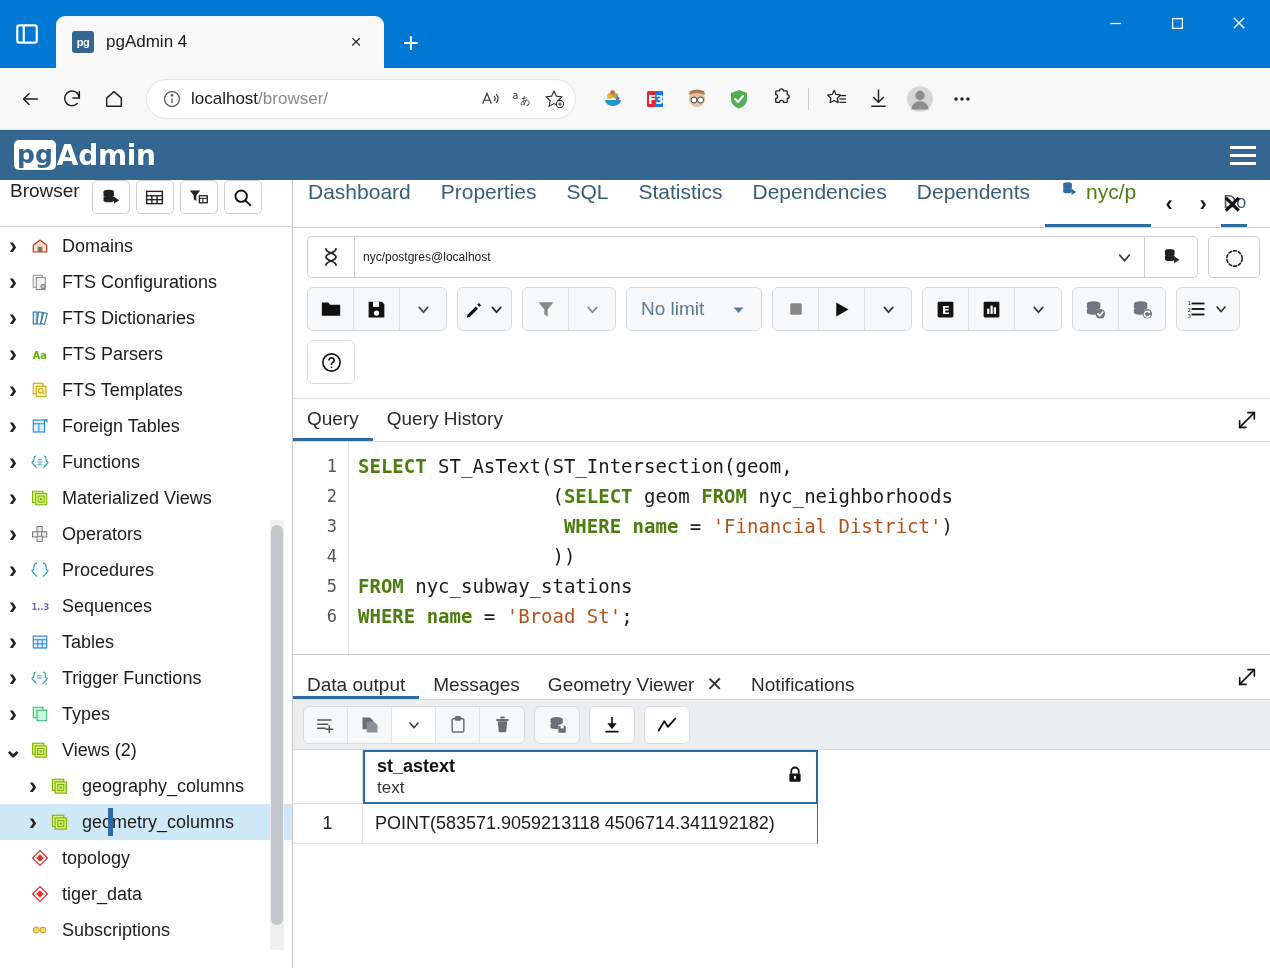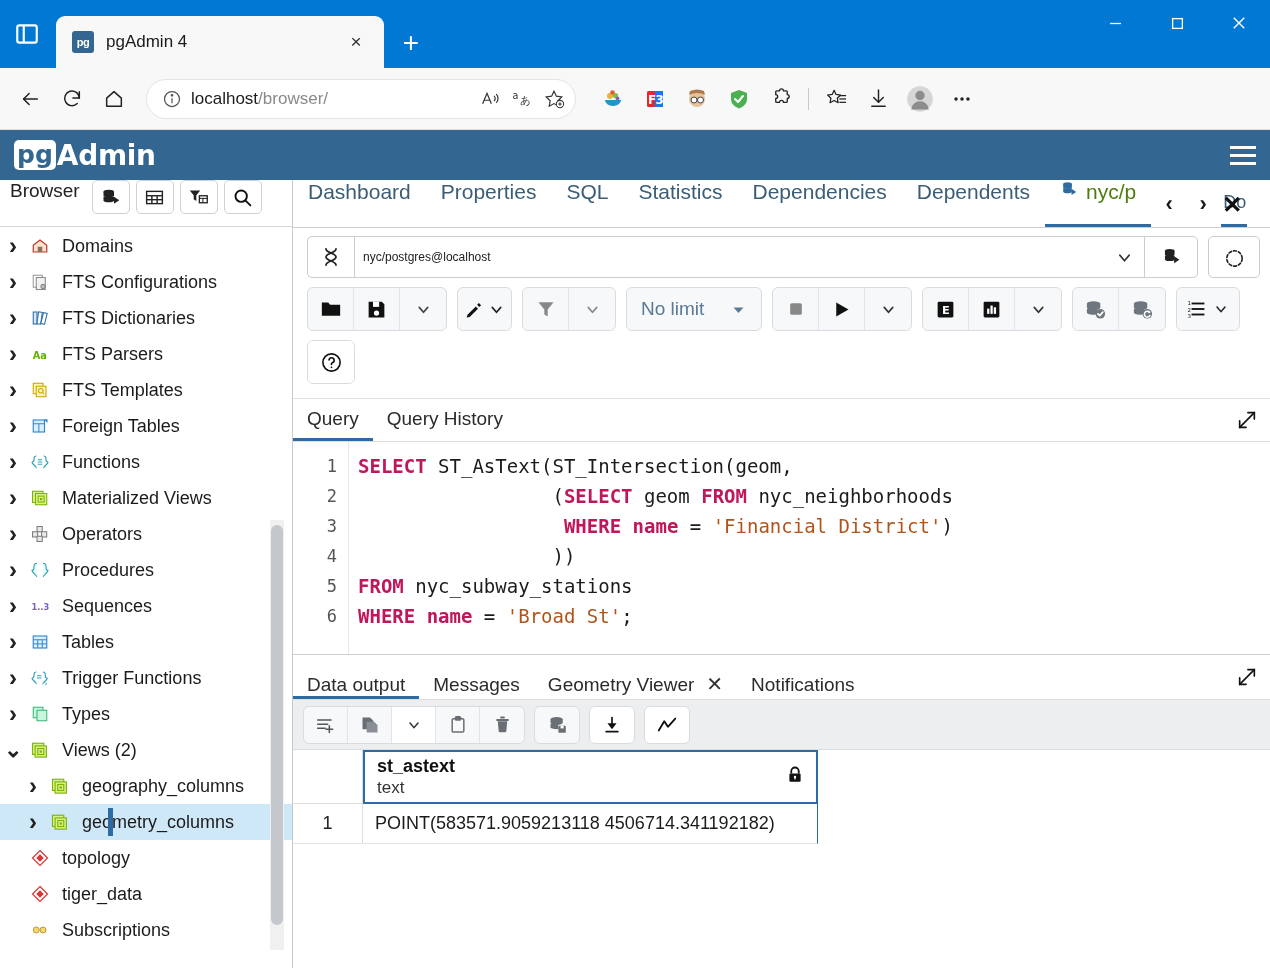--- a/index.html
+++ b/index.html
@@ -211,21 +211,21 @@
     width: 56px; padding-top: 9px; text-align: right; padding-right: 11px;
     font-family: "DejaVu Sans Mono", monospace; font-size: 17px; color: #555;
     border-right: 1px solid #e8e8e8; background: #fff;
   }
   .gutter div { line-height: 30px; }
   .code {
     flex: 1; padding: 9px 0 0 9px; font-family: "DejaVu Sans Mono", monospace;
     font-size: 19px; white-space: pre; color: #1b1b1b; overflow: hidden;
   }
   .code div { line-height: 30px; }
-  .kw { color: #be185d; font-weight: bold; }
+  .kw { color: #4d7c0f; font-weight: bold; }
   .str { color: #b1541c; }
 
   
   .dtabs {
     display:flex; align-items:stretch; height: 46px;
     border-top: 1px solid #d0d0d0; border-bottom: 1px solid #ddd; background:#fff;
   }
   .dtab {
     display:flex; align-items:flex-end; padding: 0 14px; font-size: 19px;
     color:#2b2b2b; cursor:pointer; border-bottom: 3px solid transparent; gap: 12px;

